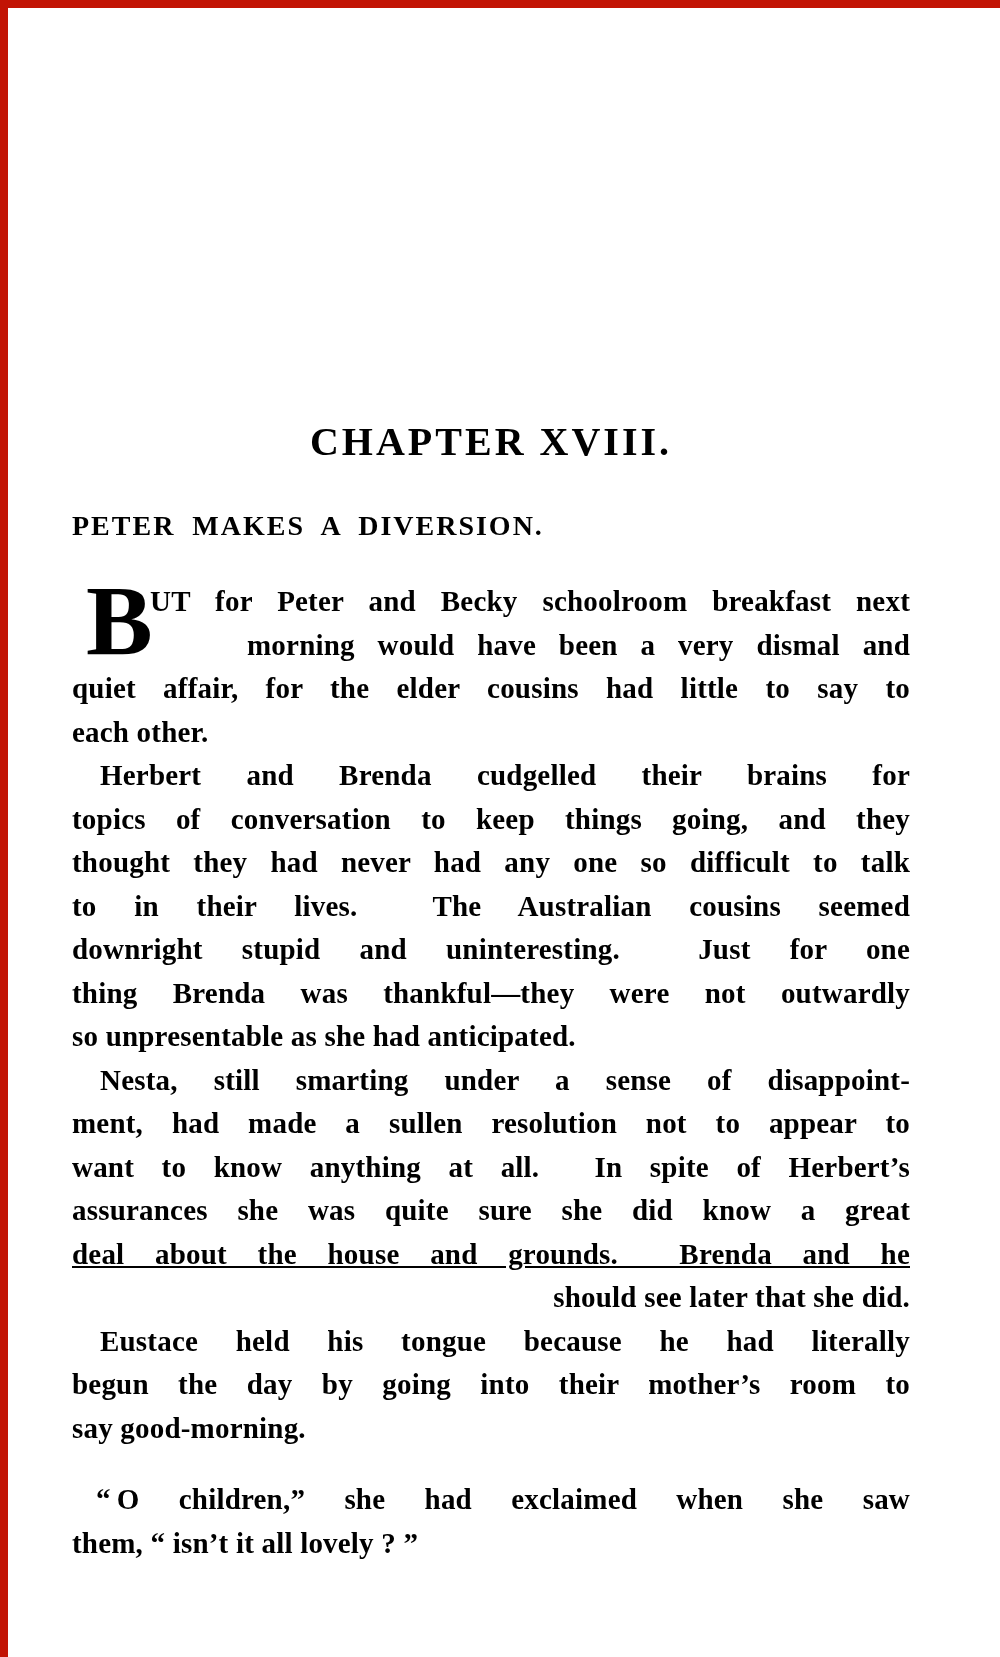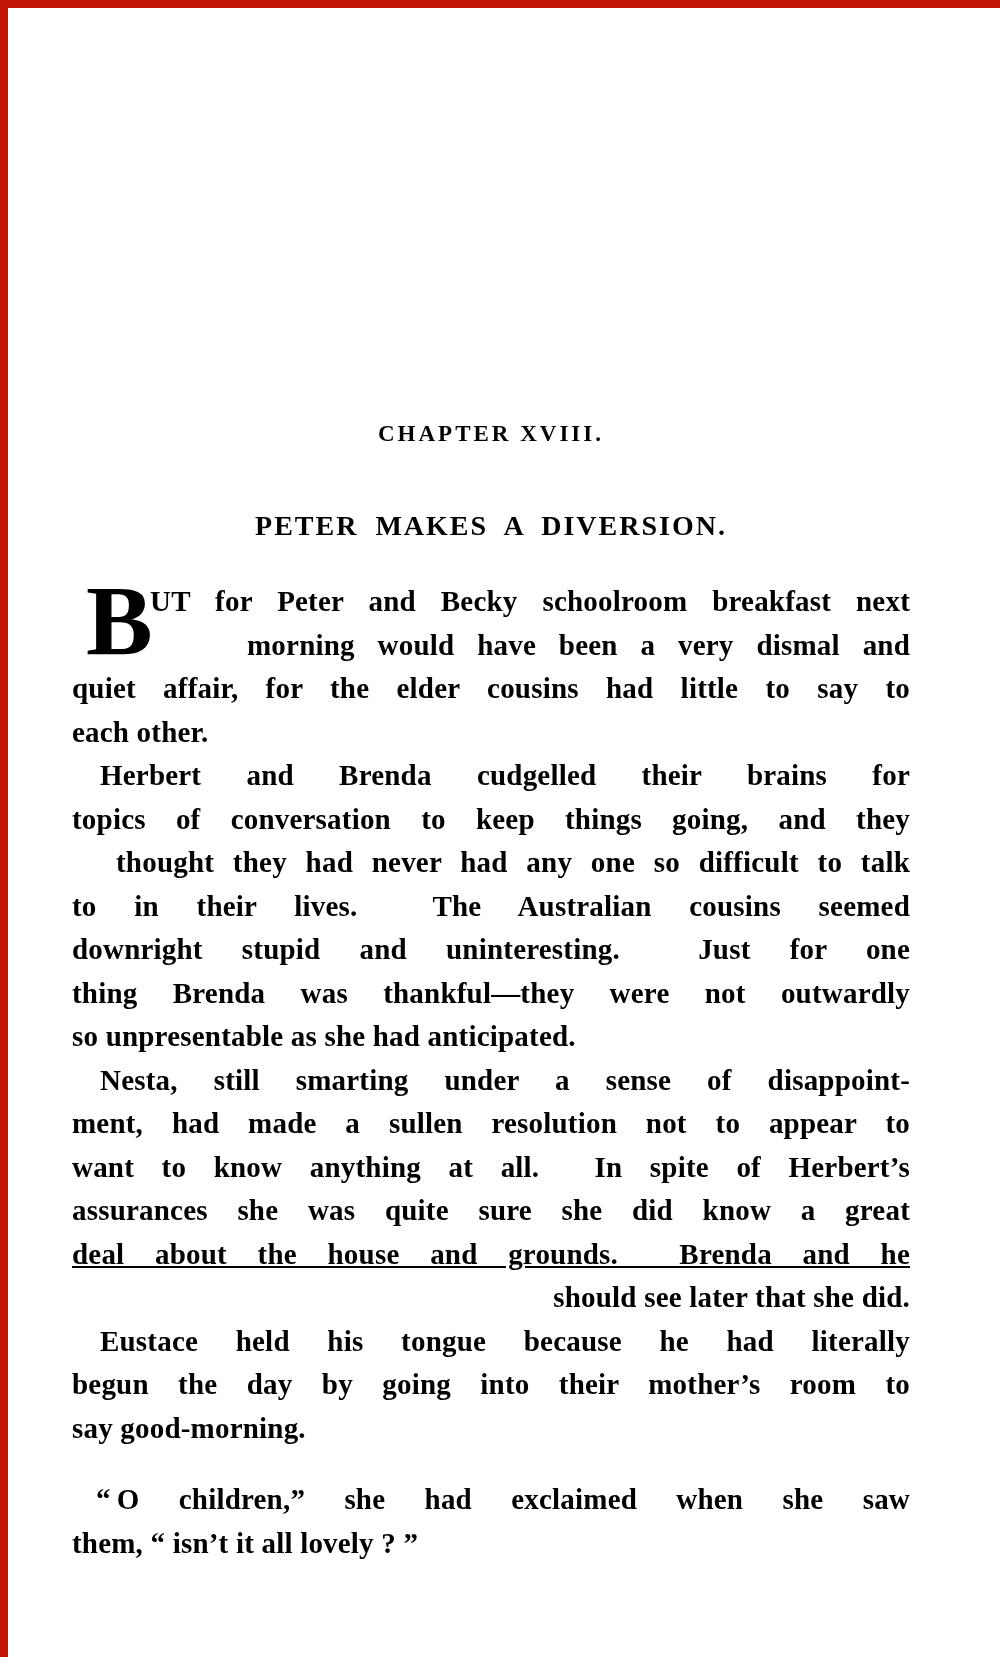--- a/index.html
+++ b/index.html
@@ -22,32 +22,31 @@
     position: absolute;
     left: 0; top: 0;
     width: 100%; height: 8px;
   }
   .chapter-heading {
     position: absolute;
     left: 72px; top: 422px;
     width: 838px;
     margin: 0;
     text-align: center;
-    font-size: 23px;
+    font-size: 40px;
     font-weight: bold;
     letter-spacing: 3px;
     line-height: 1;
     white-space: nowrap;
   }
   .chapter-subheading {
     position: absolute;
     left: 72px; top: 512px;
     width: 838px;
     margin: 0;
-    text-align: center;
     font-size: 28px;
     font-weight: bold;
     letter-spacing: 2px;
     word-spacing: 8px;
     line-height: 1;
     white-space: nowrap;
   }
   .body-text {
     position: absolute;
     left: 72px; top: 580px;
@@ -86,21 +85,21 @@
 
   <div class="body-text">
     <span class="drop-cap">B</span>
     <div id="lines">
         <div class="line j" style="padding-left: 78px;">UT for Peter and Becky schoolroom breakfast next</div>
         <div class="line j" style="padding-left: 175px;">morning would have been a very dismal and</div>
         <div class="line j" style="padding-left: 0px;">quiet affair, for the elder cousins had little to say to</div>
         <div class="line" style="padding-left: 0px;">each other.</div>
         <div class="line j" style="padding-left: 28px;">Herbert and Brenda cudgelled their brains for</div>
         <div class="line j" style="padding-left: 0px;">topics of conversation to keep things going, and they</div>
-        <div class="line j" style="padding-left: 0px; margin-left: 44px;">thought they had never had any one so difficult to talk</div>
+        <div class="line j" style="padding-left: 0px;">thought they had never had any one so difficult to talk</div>
         <div class="line j" style="padding-left: 0px;">to in their lives.&nbsp; The Australian cousins seemed</div>
         <div class="line j" style="padding-left: 0px;">downright stupid and uninteresting.&nbsp; Just for one</div>
         <div class="line j" style="padding-left: 0px;">thing Brenda was thankful—they were not outwardly</div>
         <div class="line" style="padding-left: 0px;">so unpresentable as she had anticipated.</div>
         <div class="line j" style="padding-left: 28px;">Nesta, still smarting under a sense of disappoint-</div>
         <div class="line j" style="padding-left: 0px;">ment, had made a sullen resolution not to appear to</div>
         <div class="line j" style="padding-left: 0px;">want to know anything at all.&nbsp; In spite of Herbert’s</div>
         <div class="line j" style="padding-left: 0px;">assurances she was quite sure she did know a great</div>
         <div class="line j" style="padding-left: 0px; text-decoration: underline;">deal about the house and grounds.&nbsp; Brenda and he</div>
         <div class="line" style="padding-left: 0px; text-align: right;">should see later that she did.</div>

